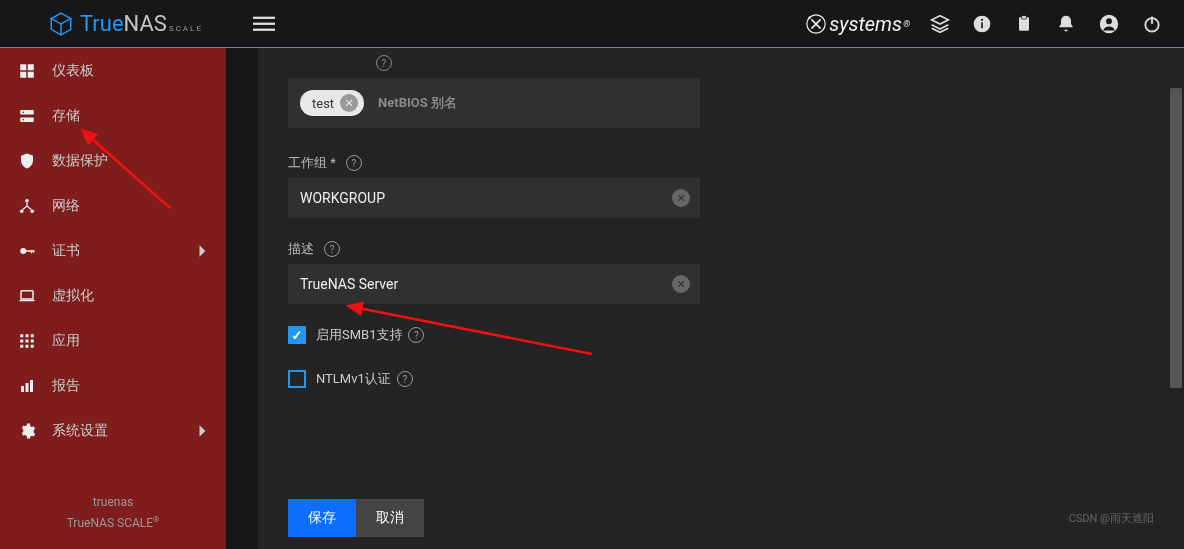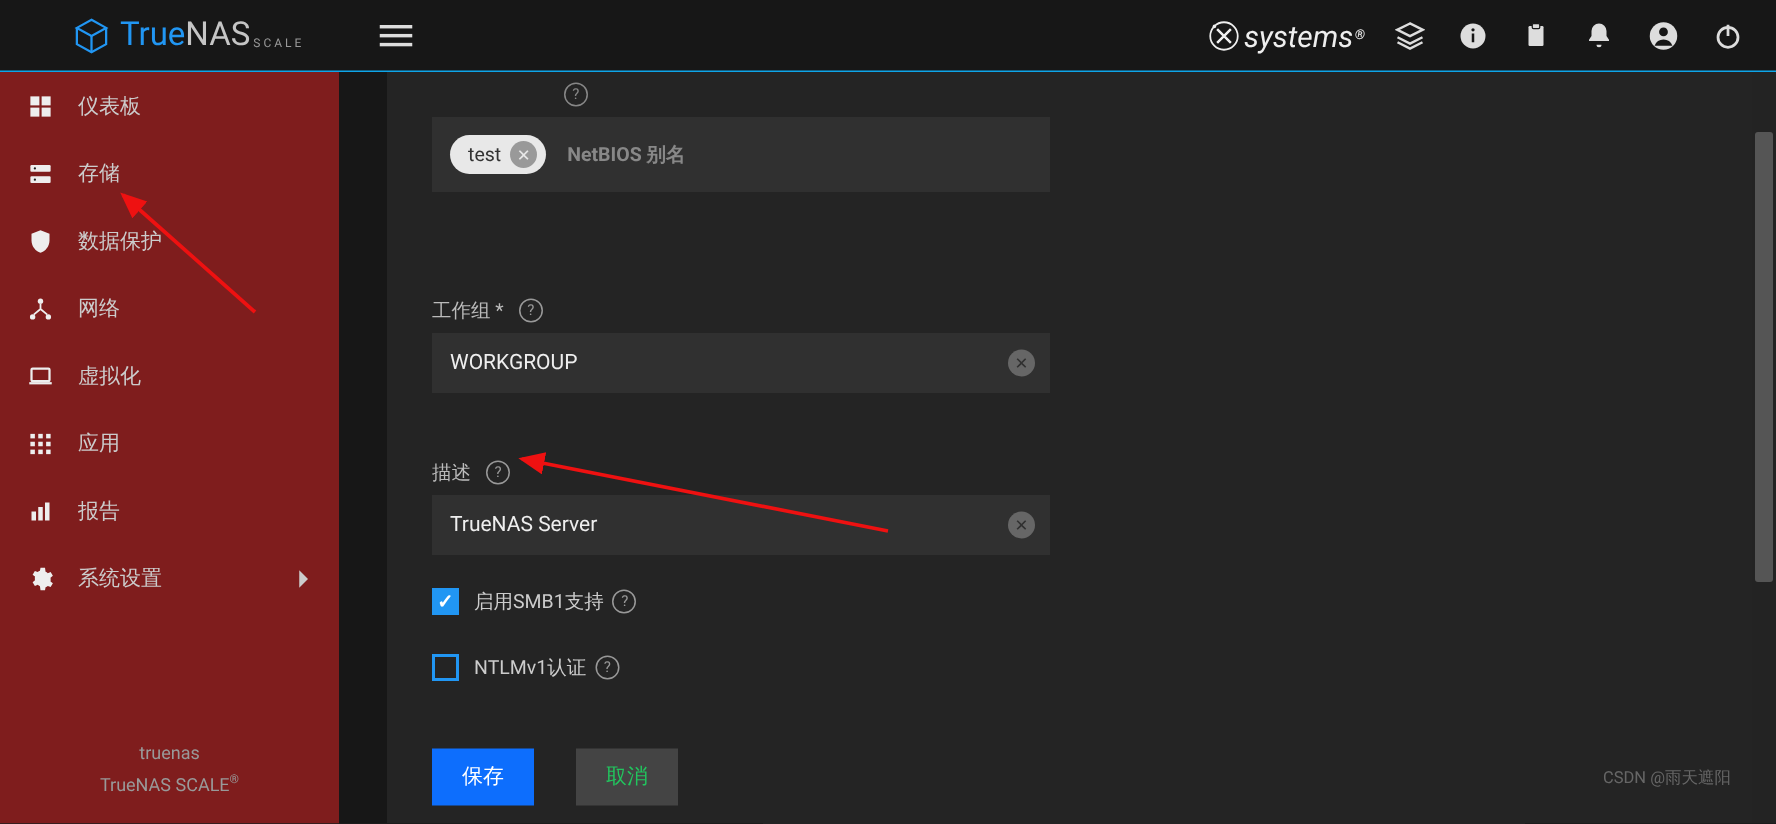--- a/index.html
+++ b/index.html
@@ -24,42 +24,42 @@
 .nav-label { flex: 1; }
 .nav-chevron { color: #ccc; }
 .sidebar-footer { margin-top: auto; text-align: center; padding: 8px 0 14px; font-size: 12px; color: #999; line-height: 1.8; }
 .footer-line { display:block; }
 .footer-reg { font-size: 8px; vertical-align: super; }
 
 .main { flex: 1; background: #171717; position: relative; overflow: hidden; }
 .panel { position: absolute; left: 32px; top: 0; width: 918px; bottom: 0; background: #242424; }
 .panel-inner { padding: 18px 30px; }
 
-.field { margin-bottom: 22px; margin-top: 44px; }
+.field { margin-bottom: 22px; }
 .field-label-row { display:flex; align-items:center; margin-bottom:6px; font-size:13px; color:#bbb; }
 .help-icon { margin-left: 10px; width:16px; height:16px; border:1.5px solid #999; border-radius:50%; display:flex; align-items:center; justify-content:center; font-size:10px; color:#999; cursor:pointer; }
 .input-wrap { position:relative; width: 412px; }
 .text-input { width:100%; height:40px; background:#303030; border:none; padding: 0 36px 0 12px; color:#eee; font-size:14px; outline:none; }
 .clear-btn { position:absolute; right:10px; top:50%; transform:translateY(-50%); width:18px; height:18px; background:#666; border-radius:50%; display:flex; align-items:center; justify-content:center; color:#303030; font-size:11px; cursor:pointer; }
 
 .chip-row { background:#303030; width:412px; height:50px; display:flex; align-items:center; padding:0 12px; }
 .chip { background:#e8e8e8; color:#333; border-radius:16px; padding:4px 6px 4px 12px; display:flex; align-items:center; font-size:13px; }
 .chip-x { width:18px; height:18px; background:#999; border-radius:50%; display:flex; align-items:center; justify-content:center; margin-left:6px; color:#e8e8e8; font-size:11px; cursor:pointer; }
 .chip-placeholder { margin-left:14px; color:#888; font-size:13px;font-weight:bold; }
 
 .check-row { display:flex; align-items:center; margin-bottom:26px; }
 .checkbox { width:18px; height:18px; border:2px solid #2196f3; margin-right:10px; cursor:pointer; display:flex; align-items:center; justify-content:center; }
 .checkbox.checked { background:#2196f3; }
 .checkbox.checked::after { content:"✓"; color:#fff; font-size:13px; font-weight:bold; }
 .check-label { font-size:13px; color:#ccc; }
 
-.btn-row { position:absolute; bottom:12px; left:30px; display:flex; gap:28px; }
+.btn-row { position:absolute; bottom:12px; left:30px; display:flex; gap:0; }
 .btn { height:38px; padding:0 20px; border:none; font-size:14px; cursor:pointer; }
 .btn-primary { background:#0d6efd; color:#fff; }
-.btn-secondary { background:#444; color:#22c55e; }
+.btn-secondary { background:#444; color:#ffffff; }
 
 .scrollbar-v { position:absolute; right:0; top:0; bottom:0; width:16px; background:#232323; }
 .scrollbar-thumb { position:absolute; left:2px; right:2px; top:40px; height:300px; background:#555; border-radius:2px; }
 
 .arrow1 { position:absolute; pointer-events:none; z-index:50; }
 .watermark { position:absolute; right:30px; bottom:23px; font-size:11px; color:#666; }
 
 svg { display:block; }
 </style>
 </head>
@@ -173,20 +173,36 @@
     <div class="nav-item">
       <span class="nav-icon">
           <svg width="18" height="18" viewBox="0 0 24 24" fill="#eee">
             <circle cx="12" cy="5" r="2.4"></circle>
             <circle cx="5" cy="19" r="2.4"></circle>
             <circle cx="19" cy="19" r="2.4"></circle>
             <path d="M12 7v5M12 12 6 17M12 12l6 5" stroke="#eee" stroke-width="1.6" fill="none"></path>
           </svg>
         </span>
       <span class="nav-label">网络</span>
+    </div>
+    <div class="nav-item">
+      <span class="nav-icon">
+          <svg width="18" height="18" viewBox="0 0 24 24" fill="#eee">
+            <circle cx="7" cy="12" r="4"></circle>
+            <rect x="10" y="11" width="11" height="2"></rect>
+            <rect x="17" y="11" width="2" height="4"></rect>
+            <rect x="20" y="11" width="2" height="3"></rect>
+          </svg>
+        </span>
+      <span class="nav-label">证书</span>
+      <span class="nav-chevron">
+          <svg width="10" height="14" viewBox="0 0 8 12" fill="#ccc">
+            <path d="M1 1l5 5-5 5z"></path>
+          </svg>
+        </span>
     </div>
     <div class="nav-item">
       <span class="nav-icon">
           <svg width="18" height="18" viewBox="0 0 24 24" fill="#eee">
             <rect x="4" y="5" width="16" height="11" rx="1" fill="none" stroke="#eee" stroke-width="2"></rect>
             <rect x="2" y="17" width="20" height="2"></rect>
           </svg>
         </span>
       <span class="nav-label">虚拟化</span>
     </div>

